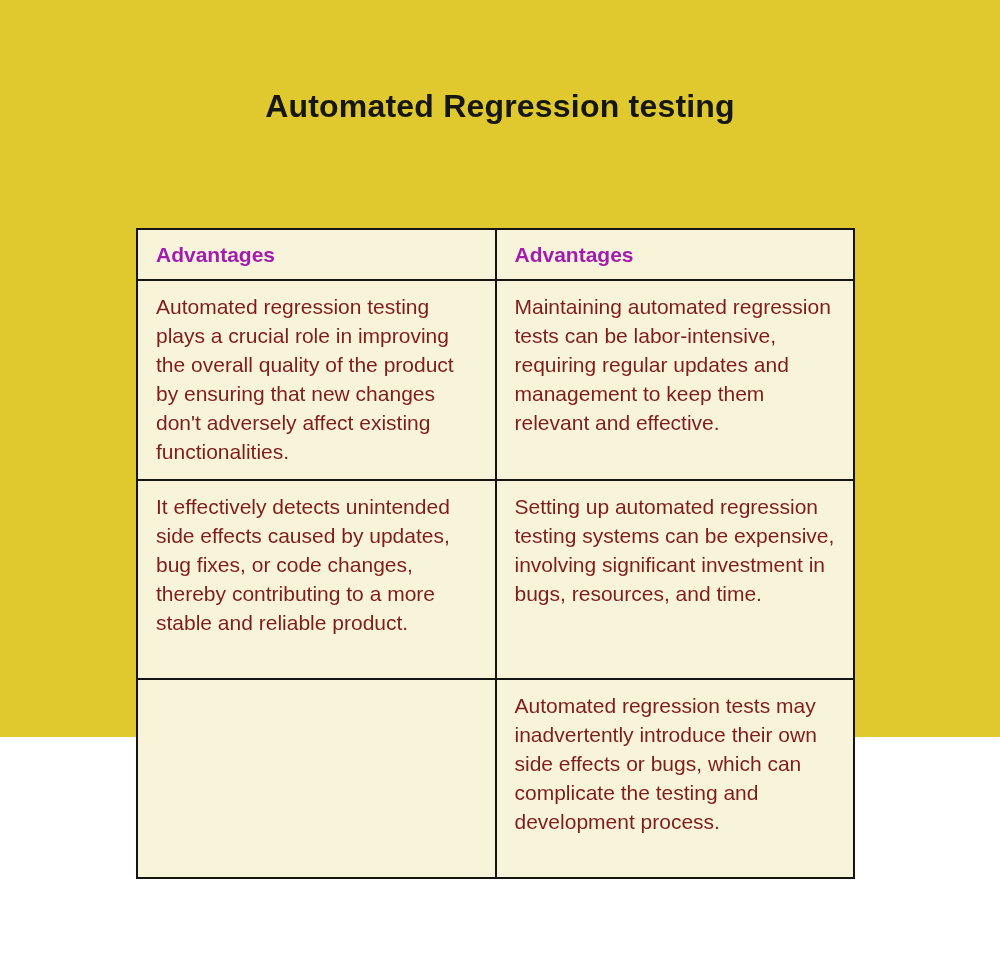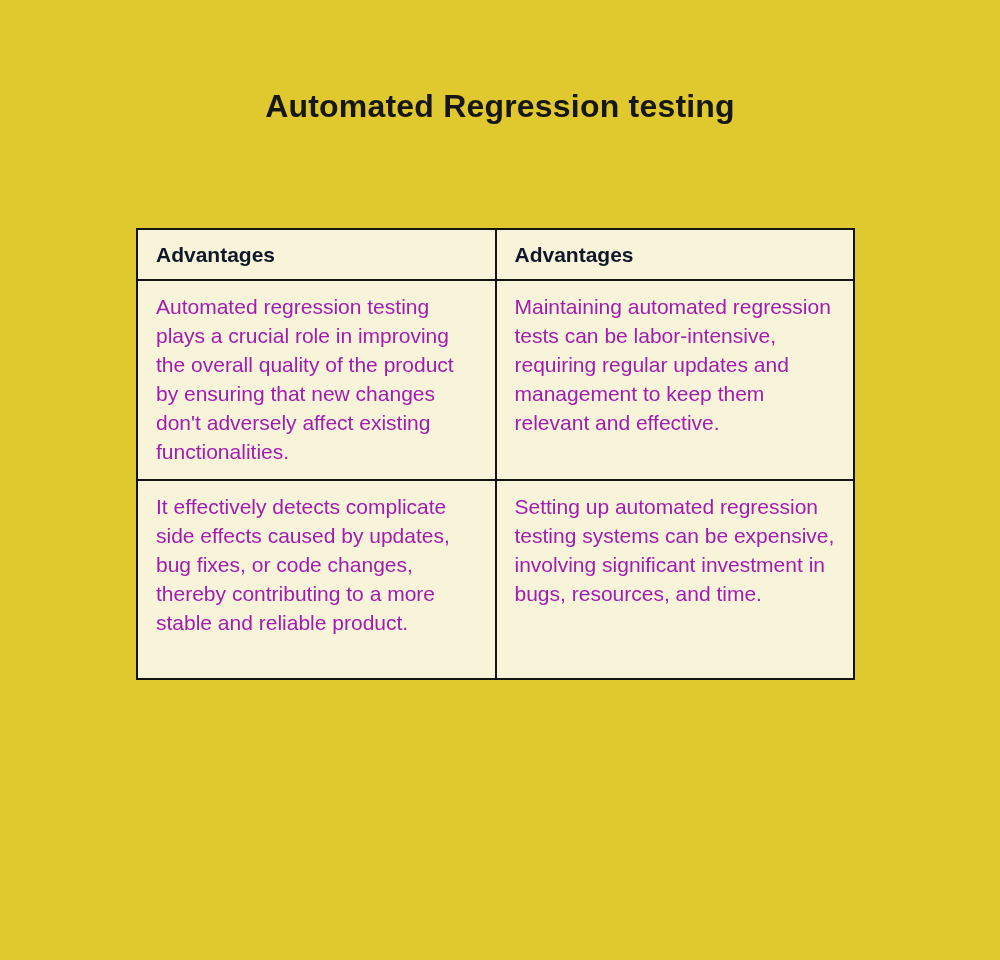--- a/index.html
+++ b/index.html
@@ -4,21 +4,21 @@
 <style>
   * { box-sizing: border-box; margin: 0; padding: 0; }
   html, body {
     width: 1000px;
     height: 960px;
     overflow: hidden;
     font-family: "Liberation Sans", sans-serif;
   }
   .canvas {
     width: 1000px;
-    height: 960px;
+    height: 737px;
     background: #e0c92e;
     padding-top: 84px;
   }
   .page-title {
     text-align: center;
     font-size: 32px;
     line-height: 44px;
     font-weight: 700;
     color: #161613;
     letter-spacing: 0.2px;
@@ -34,27 +34,27 @@
     table-layout: fixed;
     background: #f8f4da;
   }
   table.comparison th,
   table.comparison td {
     width: 50%;
     border: 2px solid #141414;
     vertical-align: top;
     text-align: left;
     padding: 11px 18px 13px 18px;
-    color: #a21caf;
+    color: #7f1d1d;
     font-size: 21px;
     line-height: 29px;
   }
   table.comparison th {
     font-weight: 700;
-    color: #0f172a;
+    color: #a21caf;
     padding-top: 10px;
     padding-bottom: 10px;
     height: 46px;
   }
   table.comparison tbody tr { height: 199px; }
 </style>
 </head>
 <body>
 
 <div class="canvas">
@@ -67,19 +67,23 @@
           <th>Advantages</th>
           <th>Advantages</th>
         </tr>
       </thead>
       <tbody>
         <tr>
           <td>Automated regression testing plays a crucial role in improving the overall quality of the product by ensuring that new changes don't adversely affect existing functionalities.</td>
           <td>Maintaining automated regression tests can be labor-intensive, requiring regular updates and management to keep them relevant and effective.</td>
         </tr>
         <tr>
-          <td>It effectively detects complicate side effects caused by updates, bug fixes, or code changes, thereby contributing to a more stable and reliable product.</td>
+          <td>It effectively detects unintended side effects caused by updates, bug fixes, or code changes, thereby contributing to a more stable and reliable product.</td>
           <td>Setting up automated regression testing systems can be expensive, involving significant investment in bugs, resources, and time.</td>
+        </tr>
+        <tr>
+          <td></td>
+          <td>Automated regression tests may inadvertently introduce their own side effects or bugs, which can complicate the testing and development process.</td>
         </tr>
       </tbody>
     </table>
   </div>
 </div>
 
 </body></html>

